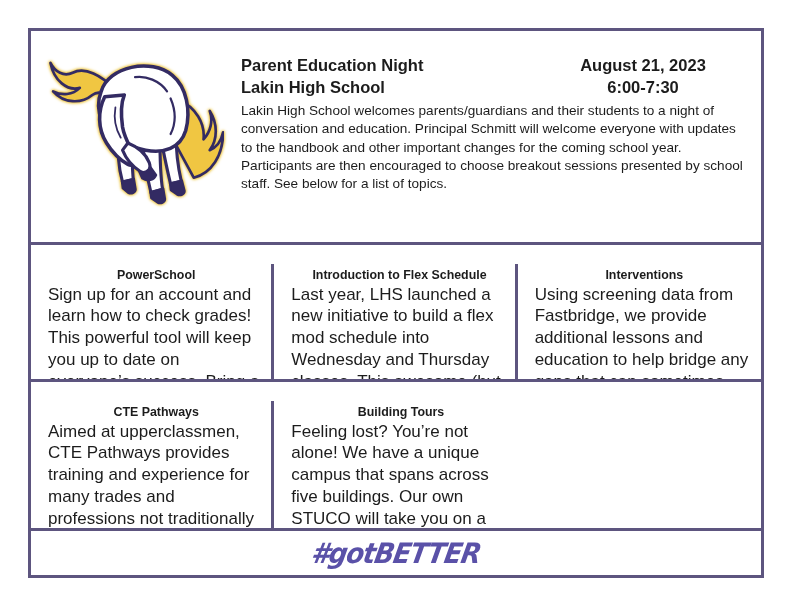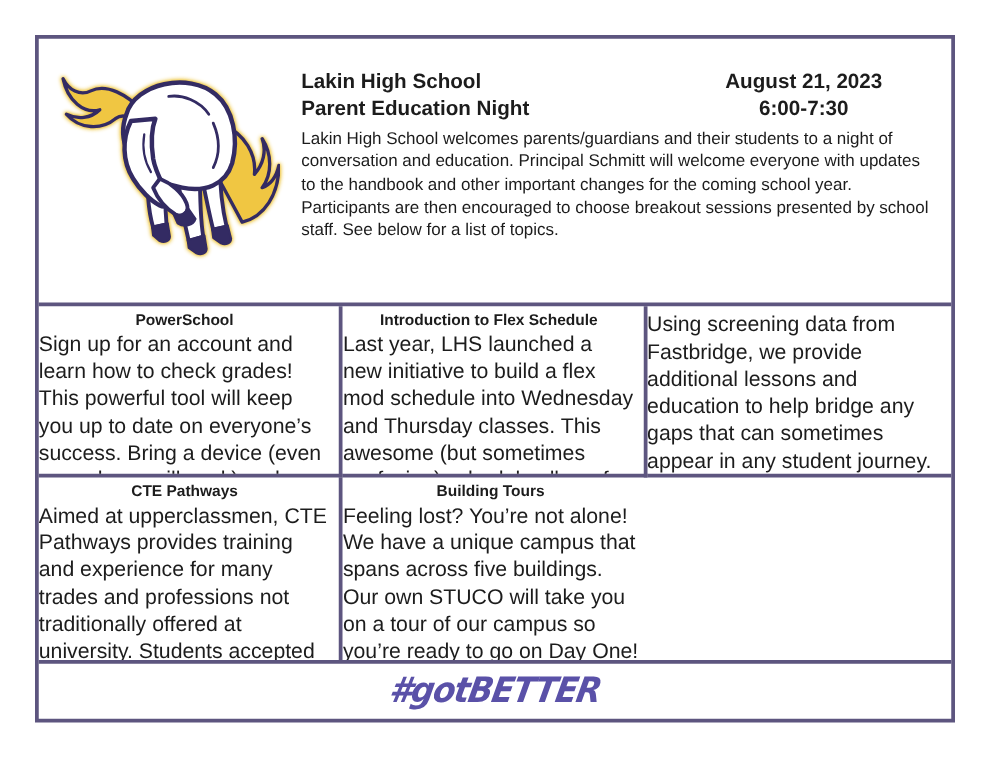--- a/index.html
+++ b/index.html
@@ -13,21 +13,21 @@
   .top-section{height:211px;display:flex;flex-shrink:0;}
   .logo-panel{width:208px;flex-shrink:0;display:flex;justify-content:center;align-items:flex-start;padding-top:14px;}
   .logo-panel svg{filter:drop-shadow(0 0 1.5px #eec63f) drop-shadow(0 0 1px #eec63f);}
   .top-content{flex:1;padding:24px 8px 0 2px;}
   .header-row{display:flex;}
   .title-block{width:292px;font-weight:bold;font-size:16.5px;line-height:1.32;}
   .datetime-block{flex:1;text-align:center;font-weight:bold;font-size:16.5px;line-height:1.32;}
   .intro{margin-top:3px;font-size:13.6px;line-height:1.36;padding-right:2px;}
   
   .grid{border-top:3px solid #5d557f;display:grid;grid-template-columns:1fr 1fr 1fr;grid-template-rows:137px 146px;flex-shrink:0;}
-  .cell{box-sizing:border-box;padding:4px 7px 0 0;overflow:hidden;}
+  .cell{box-sizing:border-box;padding:4px 7px 0 17px;overflow:hidden;margin-top:19px;}
   .cell.col-a,.cell.col-b{border-right:3px solid #5d557f;}
   .cell.row-1{border-bottom:3px solid #5d557f;}
   .cell h3{margin:0;text-align:center;font-size:12.4px;font-weight:bold;line-height:1.25;}
   .cell p{margin:0;font-size:17px;line-height:1.28;}
   
   .footer{border-top:3px solid #5d557f;flex:1;display:flex;align-items:center;justify-content:center;}
   .hashtag{
     font-family:"DejaVu Sans",sans-serif;font-weight:bold;font-style:italic;
     font-size:26px;color:#5a51a8;letter-spacing:-1px;
     transform:skewX(-10deg) scaleY(1.08);
@@ -68,42 +68,43 @@
           <path d="M117,165 L132,161 L134,173 C134,177 129,179 125,177 L118,172 Z" fill="#332b63" stroke-width="2"></path>
           <path d="M85,153 L99,150 L101,162 C101,166 96,168 92,166 L86,161 Z" fill="#332b63" stroke-width="2"></path>
           <path d="M104,141 C110,144 115,142 117,136 L124,146 C122,152 114,154 108,150 Z" fill="#332b63" stroke-width="2"></path>
         </g>
       </svg>
     </div>
 
     <div class="top-content">
       <div class="header-row">
         <div class="title-block">
+          <div>Parent Education Night</div>
           <div>Lakin High School</div>
-          <div>Parent Education Night</div>
         </div>
         <div class="datetime-block">
           <div>August 21, 2023</div>
           <div>6:00-7:30</div>
         </div>
       </div>
       <div class="intro">Lakin High School welcomes parents/guardians and their students to a night of conversation and education. Principal Schmitt will welcome everyone with updates to the handbook and other important changes for the coming school year. Participants are then encouraged to choose breakout sessions presented by school staff. See below for a list of topics.</div>
     </div>
   </div>
 
   <div class="grid">
     <div class="cell row-1 col-a">
       <h3>PowerSchool</h3>
       <p>Sign up for an account and learn how to check grades! This powerful tool will keep you up to date on everyone’s success. Bring a device (even your phone will work) and we will walk you through steps for easy access to grades and more.</p>
     </div>
     <div class="cell row-1 col-b">
       <h3>Introduction to Flex Schedule</h3>
       <p>Last year, LHS launched a new initiative to build a flex mod schedule into Wednesday and Thursday classes. This awesome (but sometimes confusing) schedule allows for a great deal of diverse and innovative opportunities to meet many student needs.</p>
     </div>
     <div class="cell row-1">
+      <h3>Interventions</h3>
       <p>Using screening data from Fastbridge, we provide additional lessons and education to help bridge any gaps that can sometimes appear in any student journey. Learn about the steps we are taking to help those who struggle.</p>
     </div>
     <div class="cell col-a">
       <h3>CTE Pathways</h3>
       <p>Aimed at upperclassmen, CTE Pathways provides training and experience for many trades and professions not traditionally offered at university. Students accepted into this program take their core classes in the morning, then head to work or GCCC in the afternoon for classes or experience.</p>
     </div>
     <div class="cell">
       <h3>Building Tours</h3>
       <p>Feeling lost? You’re not alone! We have a unique campus that spans across five buildings. Our own STUCO will take you on a tour of our campus so you’re ready to go on Day One!</p>
     </div>

